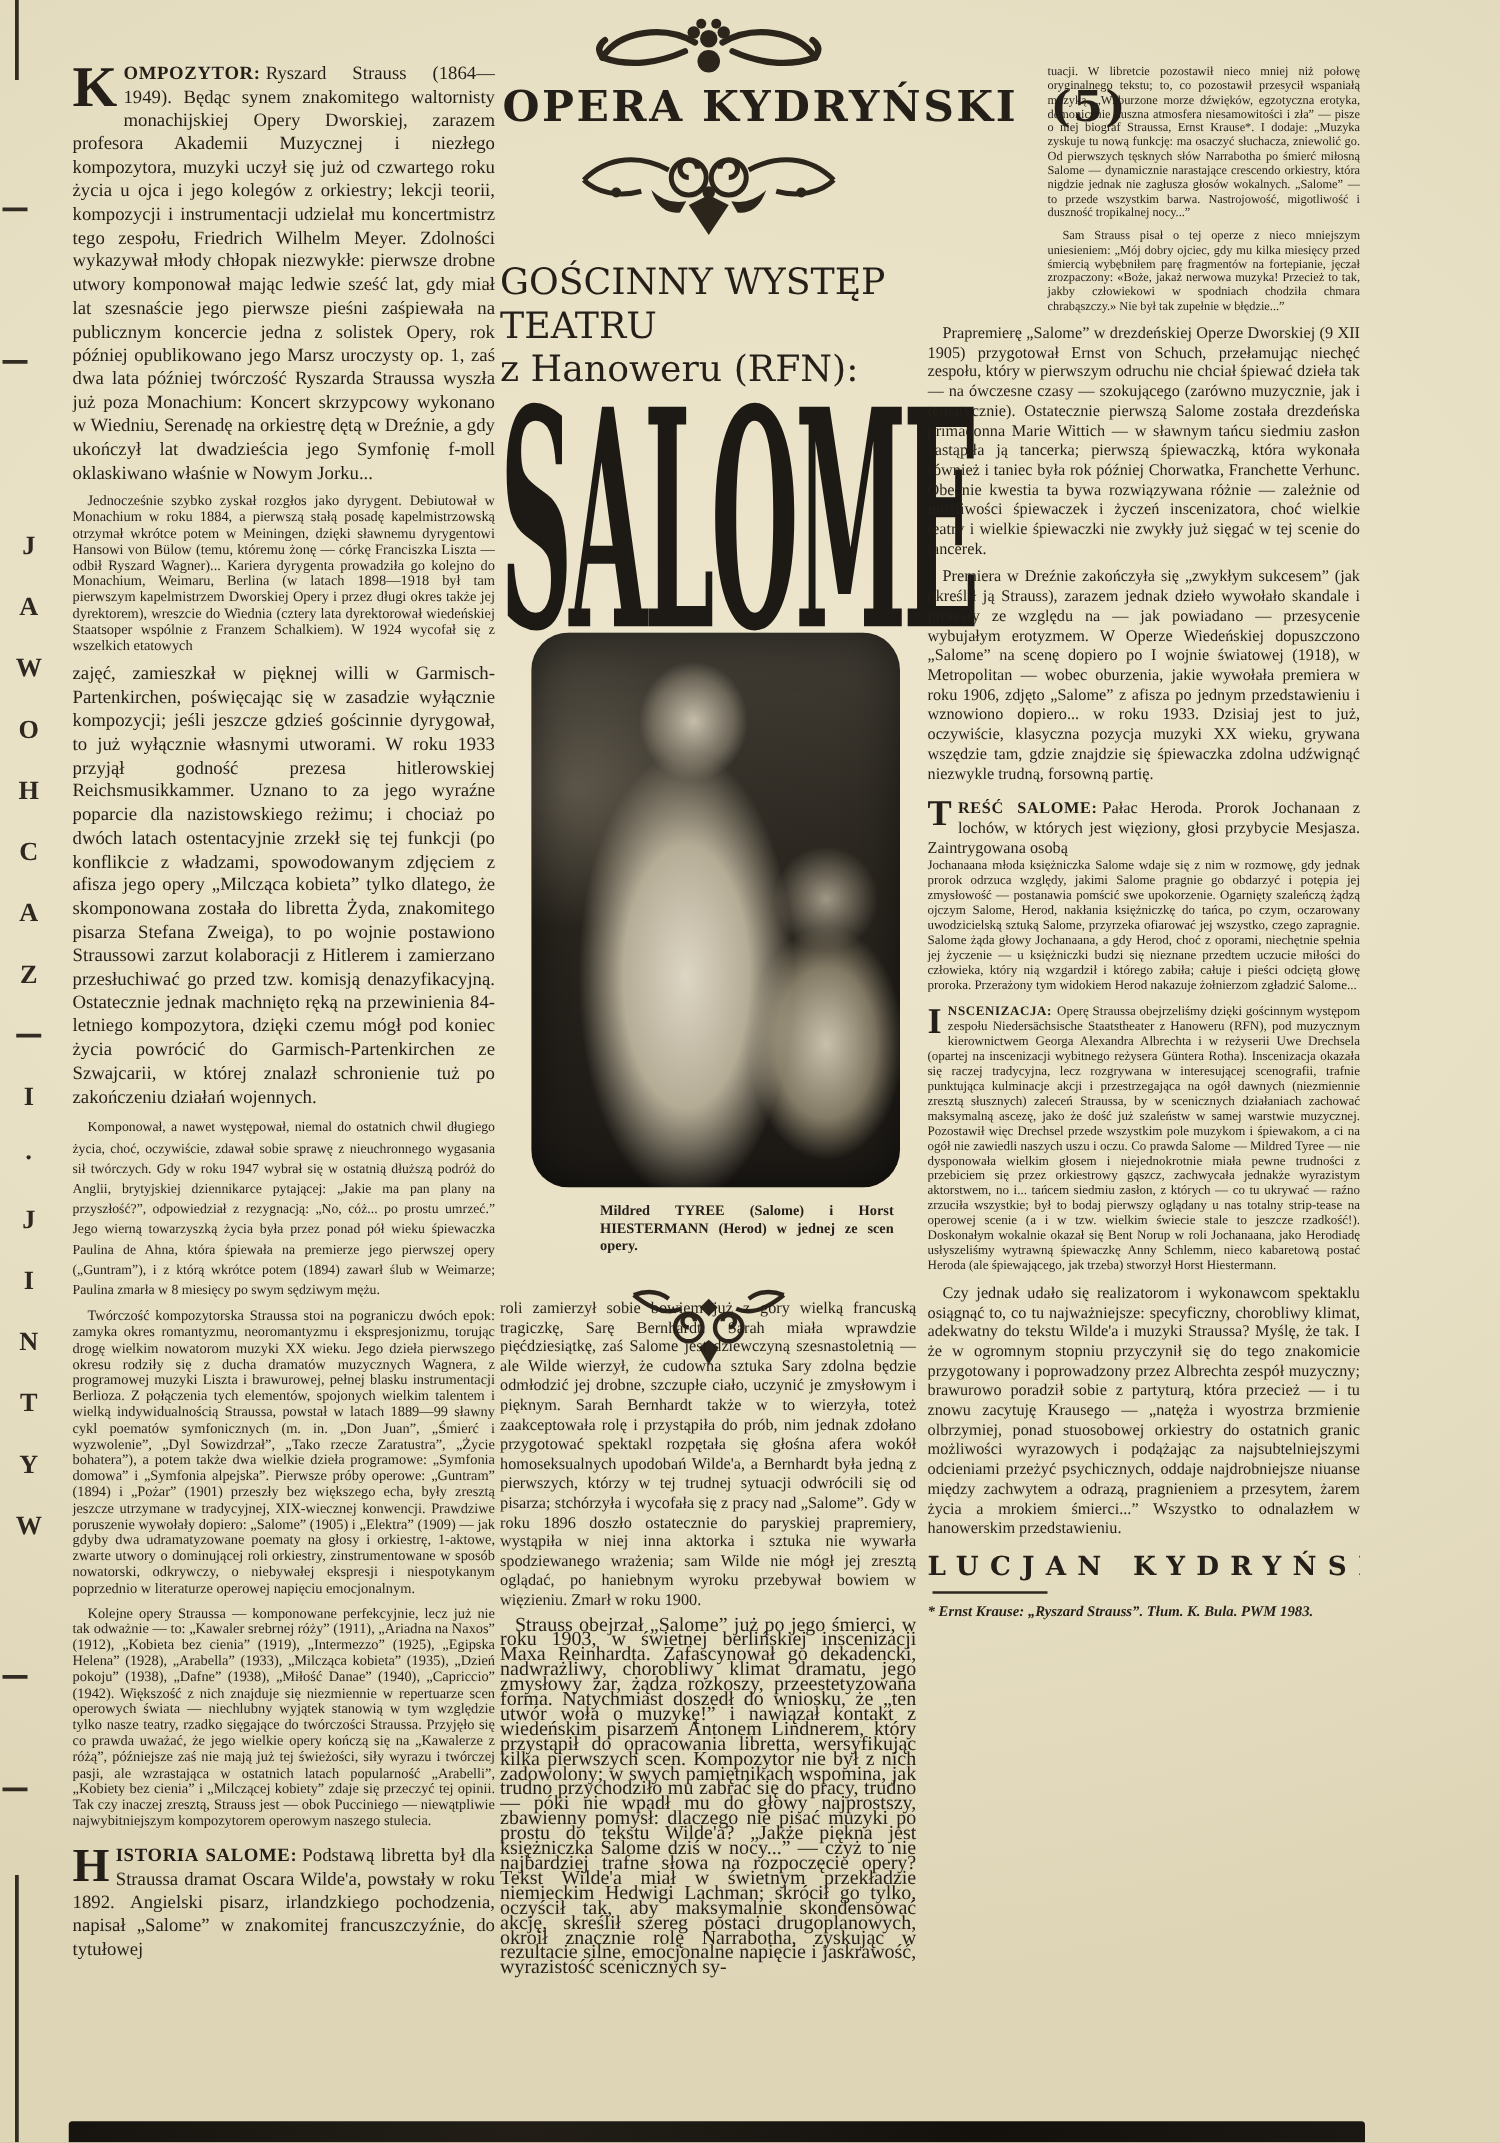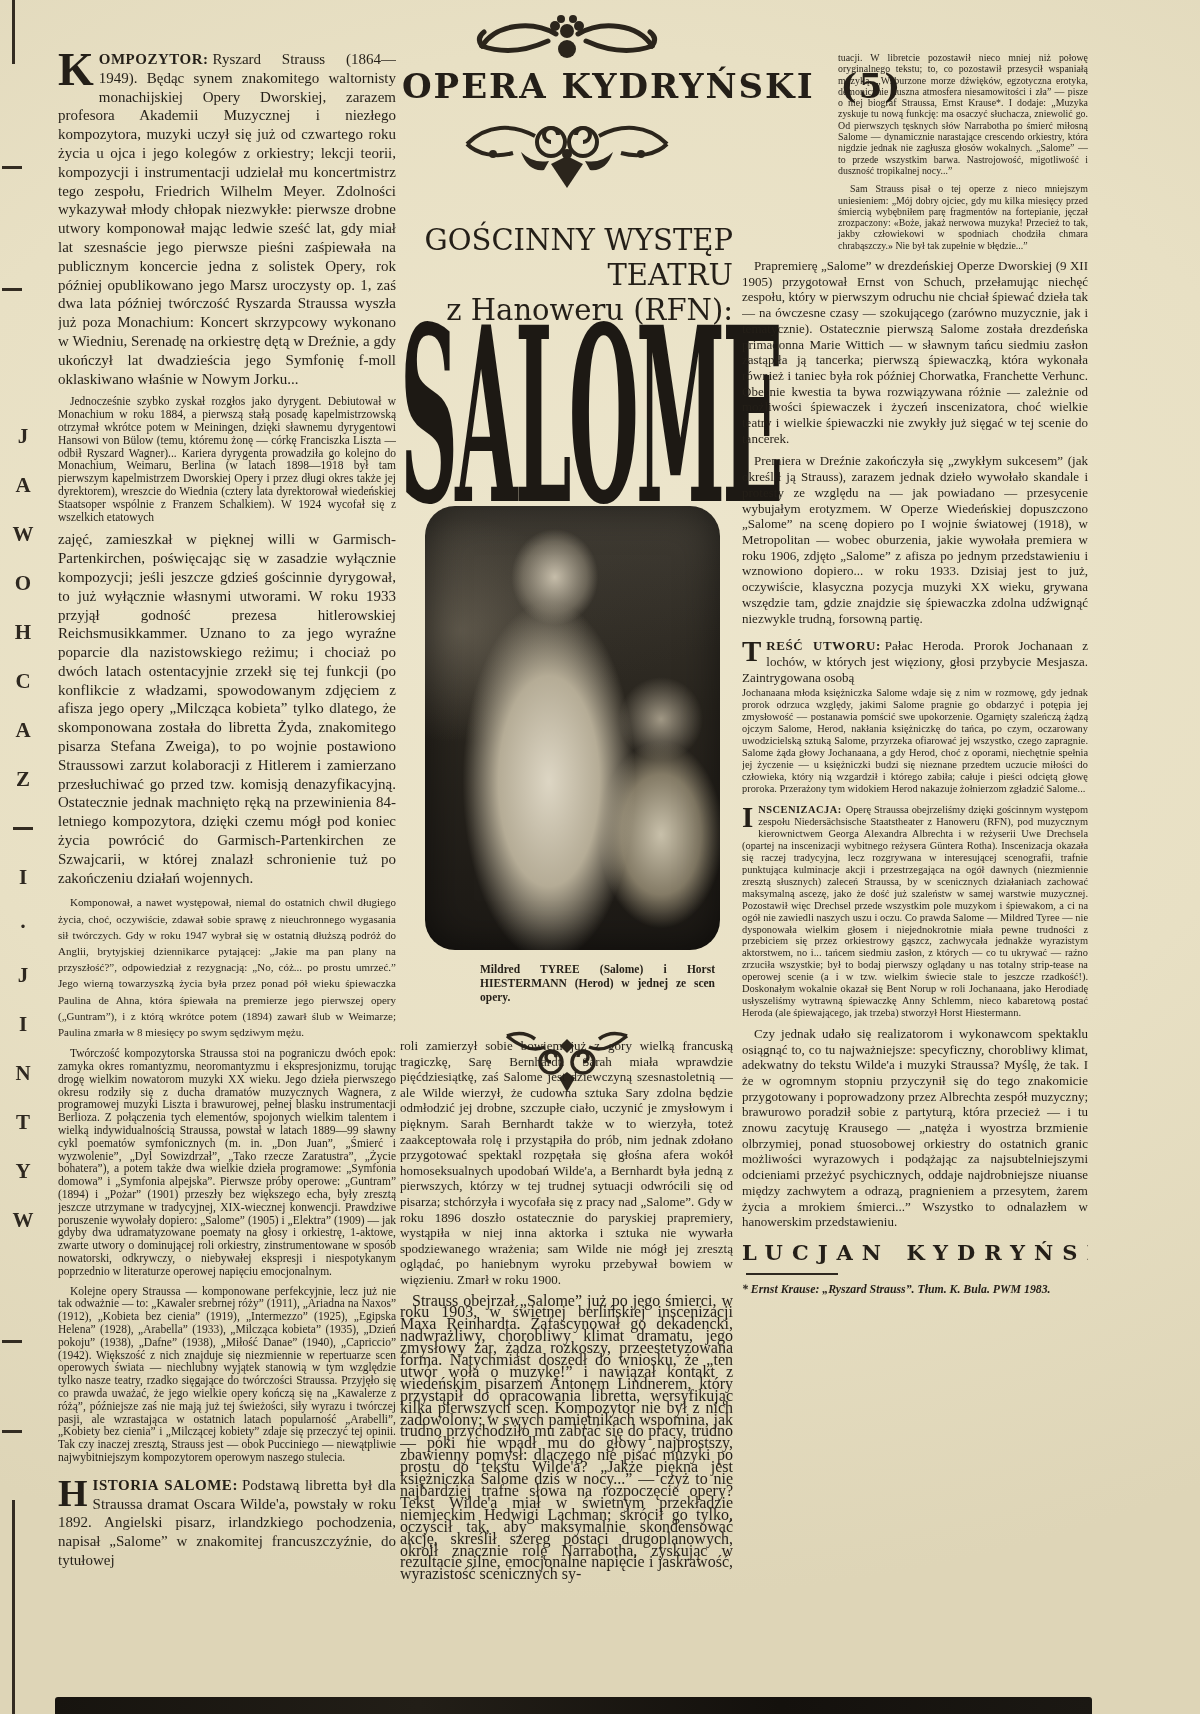--- a/index.html
+++ b/index.html
@@ -33,21 +33,21 @@
   .dc-md{font-size:38px;line-height:32px;}
   .dc-sm{font-size:29px;line-height:25px;}
   .lead{font-weight:700;margin-right:4px;letter-spacing:0.5px;}
   
   .orn{position:absolute;left:50%;transform:translateX(-50%);}
   #orn-top{top:0;}
   #main-title{position:absolute;top:52px;left:2px;white-space:nowrap;font-weight:700;
     font-size:34px;letter-spacing:2px;font-family:"DejaVu Serif",serif;}
   #main-title .issue{margin-left:26px;}
   #orn-mid{top:100px;}
-  #subtitle{position:absolute;top:209px;left:0;width:100%;text-align:right;
+  #subtitle{position:absolute;top:194px;left:0;width:100%;text-align:left;
     font-size:29px;line-height:35px;font-family:"DejaVu Serif",serif;}
   #big-title-box{position:absolute;top:298px;left:0;width:333px;height:196px;overflow:visible;}
   #big-title{font-family:"DejaVu Serif",serif;font-weight:700;font-size:172px;line-height:150px;
     letter-spacing:-6px;white-space:nowrap;transform:scale(0.468,1.40);transform-origin:0 0;color:#1d1914;}
   #photo{position:absolute;top:492px;left:25px;width:295px;height:444px;border-radius:30px;
     background:
       radial-gradient(58px 64px at 44% 16%, rgba(205,196,176,.95) 0%, rgba(150,142,124,.55) 55%, rgba(0,0,0,0) 75%),
       radial-gradient(120px 250px at 42% 62%, #ddd6c4 0%, #b5ac96 42%, rgba(90,84,70,0) 72%),
       radial-gradient(80px 120px at 80% 74%, #c8c0aa 0%, #847b66 50%, rgba(40,36,28,0) 78%),
       radial-gradient(60px 60px at 80% 48%, rgba(190,180,158,.8) 0%, rgba(0,0,0,0) 70%),
@@ -200,21 +200,21 @@
   </div>
 
   <div id="col-right">
     <div class="narrow-wrap">
       <p class="para nsmall">tuacji. W libretcie pozostawił nieco mniej niż połowę oryginalnego tekstu; to, co pozostawił przesycił wspaniałą muzyką. „Wzburzone morze dźwięków, egzotyczna erotyka, demonicznie duszna atmosfera niesamowitości i zła” — pisze o niej biograf Straussa, Ernst Krause*. I dodaje: „Muzyka zyskuje tu nową funkcję: ma osaczyć słuchacza, zniewolić go. Od pierwszych tęsknych słów Narrabotha po śmierć miłosną Salome — dynamicznie narastające crescendo orkiestry, która nigdzie jednak nie zagłusza głosów wokalnych. „Salome” — to przede wszystkim barwa. Nastrojowość, migotliwość i duszność tropikalnej nocy...”</p>
       <p class="para nsmall indent">Sam Strauss pisał o tej operze z nieco mniejszym uniesieniem: „Mój dobry ojciec, gdy mu kilka miesięcy przed śmiercią wybębniłem parę fragmentów na fortepianie, jęczał zrozpaczony: «Boże, jakaż nerwowa muzyka! Przecież to tak, jakby człowiekowi w spodniach chodziła chmara chrabąszczy.» Nie był tak zupełnie w błędzie...”</p>
     </div>
     <p class="para rnormal indent">Prapremierę „Salome” w drezdeńskiej Operze Dworskiej (9 XII 1905) przygotował Ernst von Schuch, przełamując niechęć zespołu, który w pierwszym odruchu nie chciał śpiewać dzieła tak — na ówczesne czasy — szokującego (zarówno muzycznie, jak i tematycznie). Ostatecznie pierwszą Salome została drezdeńska primadonna Marie Wittich — w sławnym tańcu siedmiu zasłon zastąpiła ją tancerka; pierwszą śpiewaczką, która wykonała również i taniec była rok później Chorwatka, Franchette Verhunc. Obecnie kwestia ta bywa rozwiązywana różnie — zależnie od możliwości śpiewaczek i życzeń inscenizatora, choć wielkie teatry i wielkie śpiewaczki nie zwykły już sięgać w tej scenie do tancerek.</p>
     <p class="para rnormal indent">Premiera w Dreźnie zakończyła się „zwykłym sukcesem” (jak określił ją Strauss), zarazem jednak dzieło wywołało skandale i protesty ze względu na — jak powiadano — przesycenie wybujałym erotyzmem. W Operze Wiedeńskiej dopuszczono „Salome” na scenę dopiero po I wojnie światowej (1918), w Metropolitan — wobec oburzenia, jakie wywołała premiera w roku 1906, zdjęto „Salome” z afisza po jednym przedstawieniu i wznowiono dopiero... w roku 1933. Dzisiaj jest to już, oczywiście, klasyczna pozycja muzyki XX wieku, grywana wszędzie tam, gdzie znajdzie się śpiewaczka zdolna udźwignąć niezwykle trudną, forsowną partię.</p>
     <p class="para rnormal" style="margin-top:12px;margin-bottom:2px">
-      <span class="dropcap dc-sm">T</span><span class="lead">REŚĆ UTWORU:</span><span>Pałac Heroda. Prorok Jochanaan z lochów, w których jest więziony, głosi przybycie Mesjasza. Zaintrygowana osobą</span>
+      <span class="dropcap dc-sm">T</span><span class="lead">REŚĆ SALOME:</span><span>Pałac Heroda. Prorok Jochanaan z lochów, w których jest więziony, głosi przybycie Mesjasza. Zaintrygowana osobą</span>
     </p>
     <p class="para rsmall">Jochanaana młoda księżniczka Salome wdaje się z nim w rozmowę, gdy jednak prorok odrzuca względy, jakimi Salome pragnie go obdarzyć i potępia jej zmysłowość — postanawia pomścić swe upokorzenie. Ogarnięty szaleńczą żądzą ojczym Salome, Herod, nakłania księżniczkę do tańca, po czym, oczarowany uwodzicielską sztuką Salome, przyrzeka ofiarować jej wszystko, czego zapragnie. Salome żąda głowy Jochanaana, a gdy Herod, choć z oporami, niechętnie spełnia jej życzenie — u księżniczki budzi się nieznane przedtem uczucie miłości do człowieka, który nią wzgardził i którego zabiła; całuje i pieści odciętą głowę proroka. Przerażony tym widokiem Herod nakazuje żołnierzom zgładzić Salome...</p>
     <p class="para rsmall" style="margin-top:10px">
       <span class="dropcap dc-sm">I</span><span class="lead">NSCENIZACJA:</span><span>Operę Straussa obejrzeliśmy dzięki gościnnym występom zespołu Niedersächsische Staatstheater z Hanoweru (RFN), pod muzycznym kierownictwem Georga Alexandra Albrechta i w reżyserii Uwe Drechsela (opartej na inscenizacji wybitnego reżysera Güntera Rotha). Inscenizacja okazała się raczej tradycyjna, lecz rozgrywana w interesującej scenografii, trafnie punktująca kulminacje akcji i przestrzegająca na ogół dawnych (niezmiennie zresztą słusznych) zaleceń Straussa, by w scenicznych działaniach zachować maksymalną ascezę, jako że dość już szaleństw w samej warstwie muzycznej. Pozostawił więc Drechsel przede wszystkim pole muzykom i śpiewakom, a ci na ogół nie zawiedli naszych uszu i oczu. Co prawda Salome — Mildred Tyree — nie dysponowała wielkim głosem i niejednokrotnie miała pewne trudności z przebiciem się przez orkiestrowy gąszcz, zachwycała jednakże wyrazistym aktorstwem, no i... tańcem siedmiu zasłon, z których — co tu ukrywać — raźno zrzuciła wszystkie; był to bodaj pierwszy oglądany u nas totalny strip-tease na operowej scenie (a i w tzw. wielkim świecie stale to jeszcze rzadkość!). Doskonałym wokalnie okazał się Bent Norup w roli Jochanaana, jako Herodiadę usłyszeliśmy wytrawną śpiewaczkę Anny Schlemm, nieco kabaretową postać Heroda (ale śpiewającego, jak trzeba) stworzył Horst Hiestermann.</span>
     </p>
     <p class="para rnormal indent">Czy jednak udało się realizatorom i wykonawcom spektaklu osiągnąć to, co tu najważniejsze: specyficzny, chorobliwy klimat, adekwatny do tekstu Wilde'a i muzyki Straussa? Myślę, że tak. I że w ogromnym stopniu przyczynił się do tego znakomicie przygotowany i poprowadzony przez Albrechta zespół muzyczny; brawurowo poradził sobie z partyturą, która przecież — i tu znowu zacytuję Krausego — „natęża i wyostrza brzmienie olbrzymiej, ponad stuosobowej orkiestry do ostatnich granic możliwości wyrazowych i podążając za najsubtelniejszymi odcieniami przeżyć psychicznych, oddaje najdrobniejsze niuanse między zachwytem a odrazą, pragnieniem a przesytem, żarem życia a mrokiem śmierci...” Wszystko to odnalazłem w hanowerskim przedstawieniu.</p>
     <div id="signature">LUCJAN KYDRYŃSKI</div>
     <div id="sig-rule"></div>
     <p class="para" id="footnote">* Ernst Krause: „Ryszard Strauss”. Tłum. K. Bula. PWM 1983.</p>
   </div>

